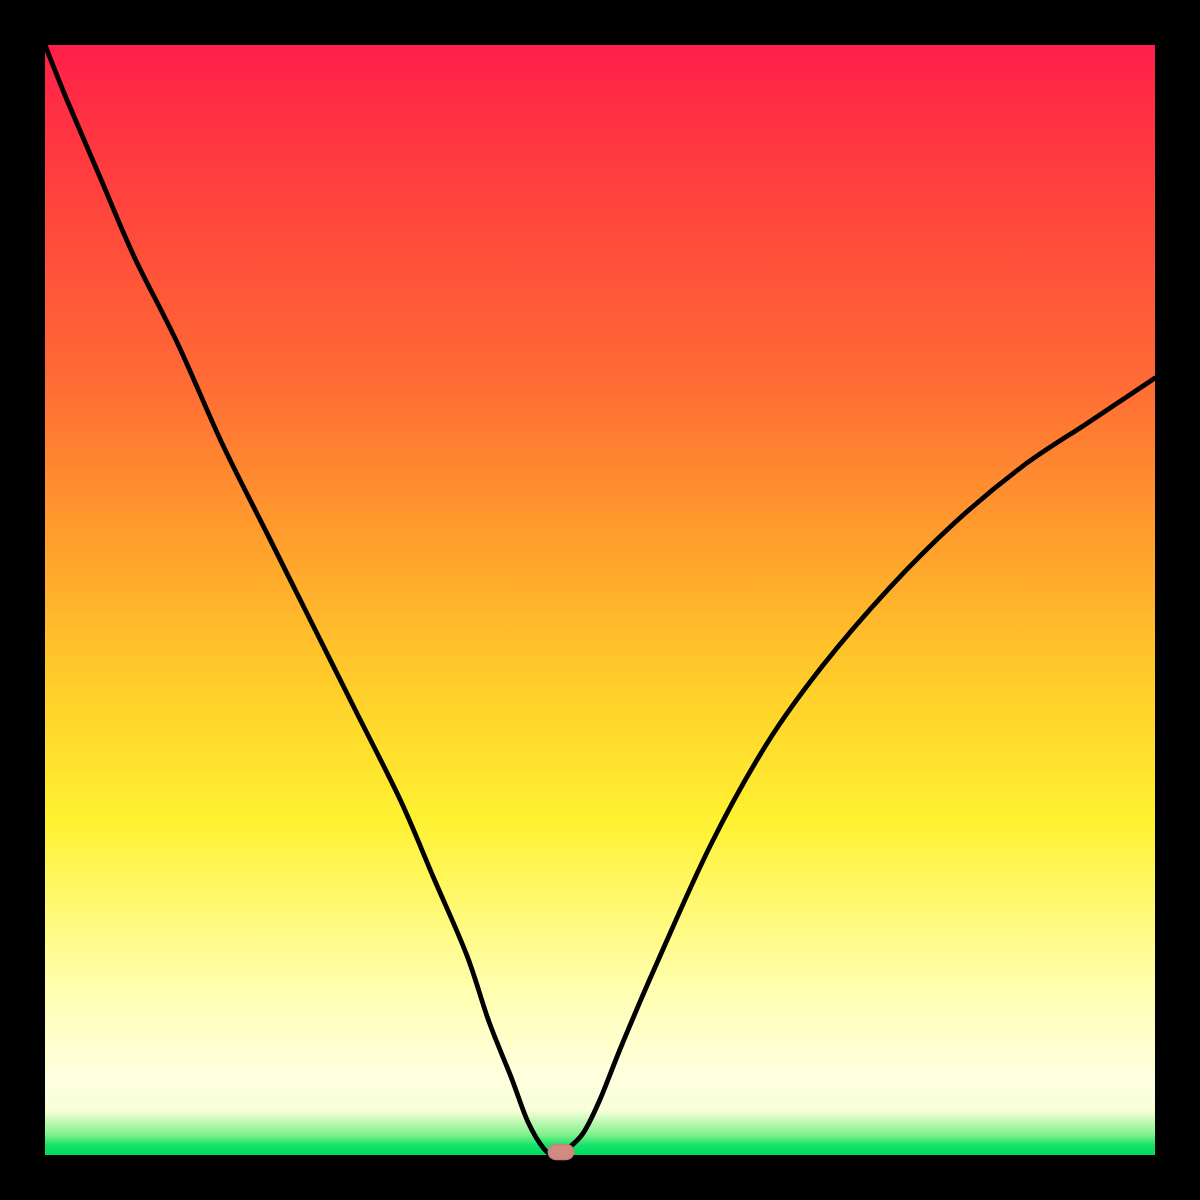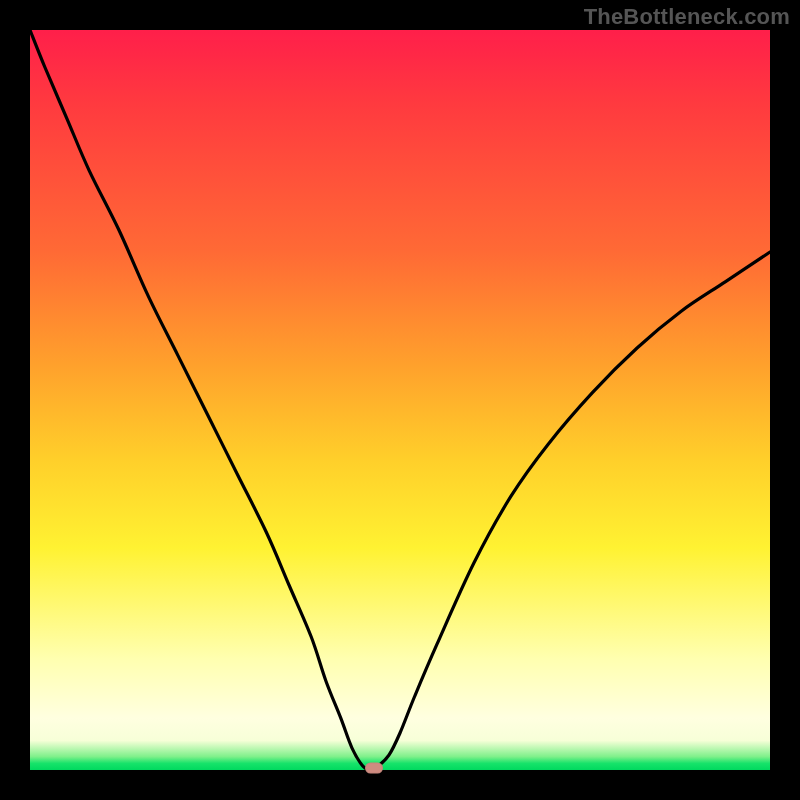--- a/index.html
+++ b/index.html
@@ -70,21 +70,20 @@
     border-radius: 6px;
     background: #cf8b80;
     box-shadow: 0 0 0 1px rgba(0,0,0,0.05) inset;
     transform: translate(-50%, -50%);
   }
 </style>
 </head>
 <body>
 
 <div class="outer">
-  <div class="watermark">TheBottleneck.com</div>
 
   <div class="plot-frame">
     <div class="gradient"></div>
 
     <svg class="curve" viewBox="0 0 740 740" preserveAspectRatio="none">
       <path id="curve-path" fill="none" stroke="#000" stroke-width="3.2" stroke-linecap="round" stroke-linejoin="round" d="M 0.00 0.00 C 2.47 6.17, 8.63 22.20, 14.80 37.00 C 20.97 51.80, 29.60 71.53, 37.00 88.80 C 44.40 106.07, 50.57 122.10, 59.20 140.60 C 67.83 159.10, 78.93 178.83, 88.80 199.80 C 98.67 220.77, 108.53 245.43, 118.40 266.40 C 128.27 287.37, 138.13 305.87, 148.00 325.60 C 157.87 345.33, 167.73 365.07, 177.60 384.80 C 187.47 404.53, 197.33 424.27, 207.20 444.00 C 217.07 463.73, 228.17 484.70, 236.80 503.20 C 245.43 521.70, 251.60 537.73, 259.00 555.00 C 266.40 572.27, 275.03 590.77, 281.20 606.80 C 287.37 622.83, 291.07 637.63, 296.00 651.20 C 300.93 664.77, 306.48 677.10, 310.80 688.20 C 315.12 699.30, 318.20 709.78, 321.90 717.80 C 325.60 725.82, 329.92 732.60, 333.00 736.30 C 336.08 740.00, 337.93 740.00, 340.40 740.00 C 342.87 740.00, 344.72 738.77, 347.80 736.30 C 350.88 733.83, 355.20 730.75, 358.90 725.20 C 362.60 719.65, 365.68 712.87, 370.00 703.00 C 374.32 693.13, 378.63 680.80, 384.80 666.00 C 390.97 651.20, 397.13 636.40, 407.00 614.20 C 416.87 592.00, 431.67 557.47, 444.00 532.80 C 456.33 508.13, 468.67 485.93, 481.00 466.20 C 493.33 446.47, 504.43 431.67, 518.00 414.40 C 531.57 397.13, 547.60 378.63, 562.40 362.60 C 577.20 346.57, 592.00 331.77, 606.80 318.20 C 621.60 304.63, 636.40 292.30, 651.20 281.20 C 666.00 270.10, 680.80 261.47, 695.60 251.60 C 710.40 241.73, 732.60 226.93, 740.00 222.00"></path>
     </svg>
 
     <div class="marker" id="marker" style="left: 344.1px; top: 738px;"></div>
   </div>

